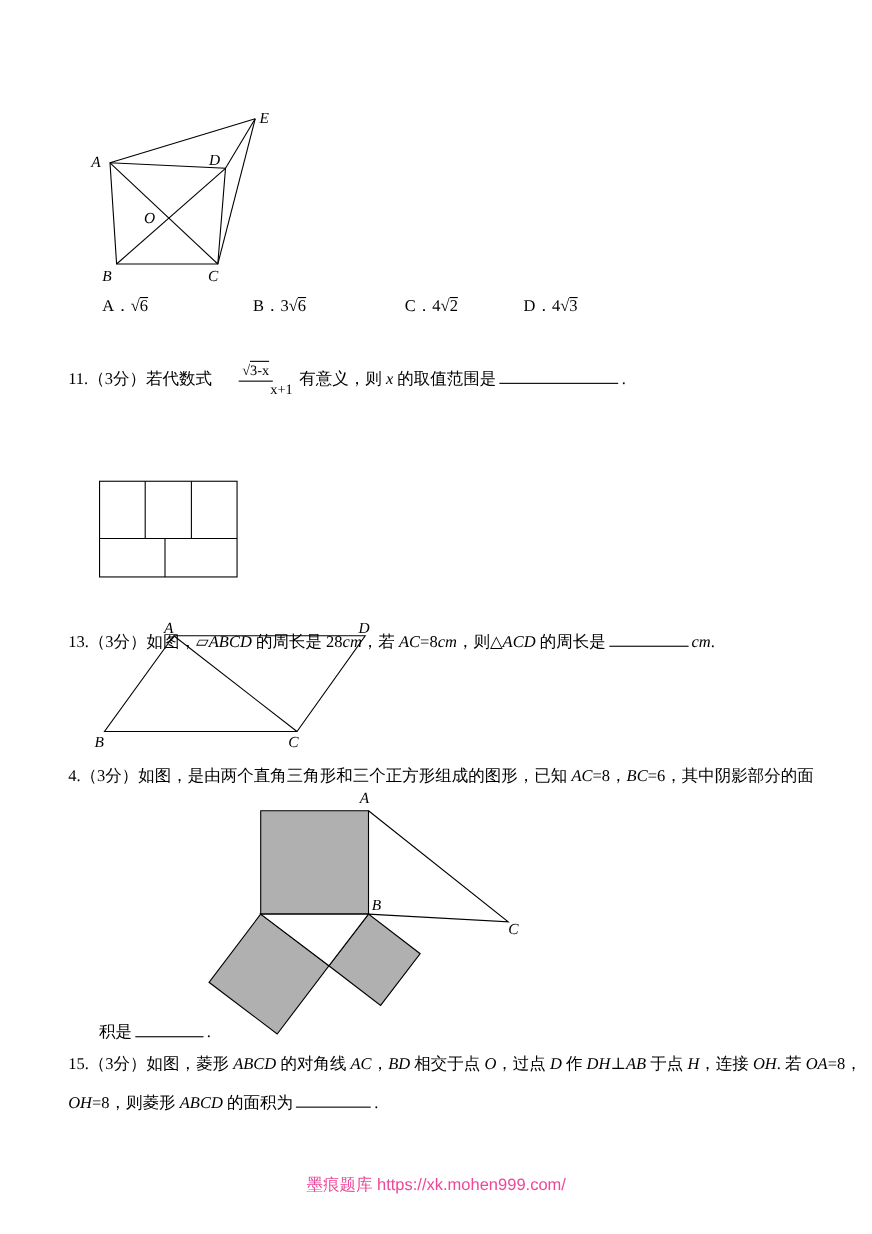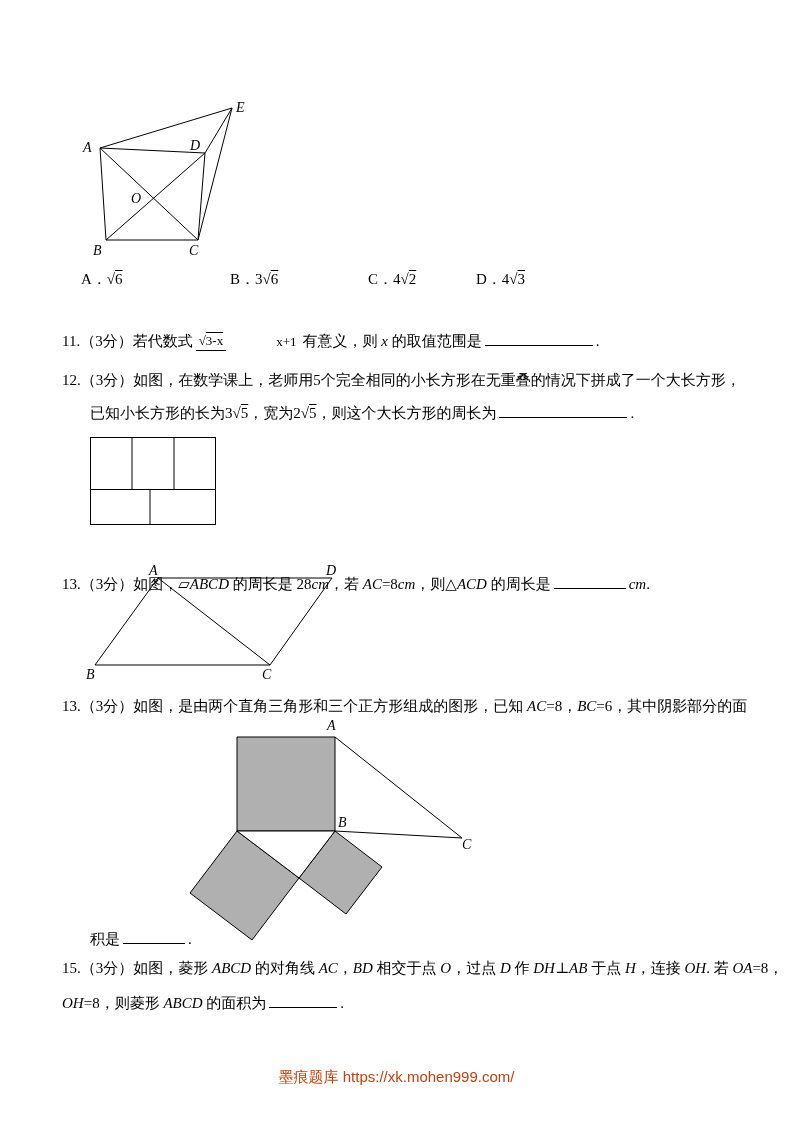--- a/index.html
+++ b/index.html
@@ -10,35 +10,35 @@
     font-size:15px; color:#000; overflow:hidden;
   }
   .abs { position:absolute; }
   .line { position:absolute; white-space:nowrap; line-height:1.5; }
   .it { font-style:italic; }
   .bd { font-weight:bold; }
   .blank { display:inline-block; border-bottom:1px solid #000; margin:0 3px; }
   .rad { white-space:nowrap; }
   .over { text-decoration:overline; }
   .frac {
-    display:inline-flex; flex-direction:row; align-items:center;
+    display:inline-flex; flex-direction:column; align-items:center;
     vertical-align:middle; line-height:1.15; font-size:13px; margin:0 3px;
   }
   .fnum { border-bottom:1px solid #000; padding:0 3px 1px 3px; }
   .fden { padding:0 3px;margin-left:47px; }
   svg { overflow:visible; }
   .ln, .ln line, .ln polygon, .ln polyline, .ln rect { fill:none; stroke:#000; stroke-width:1; }
   .shade { stroke:#000; stroke-width:1; }
   .tri { fill:#ffffff; stroke:#000; stroke-width:1; }
   svg text {
     font-family:"Liberation Serif","DejaVu Serif",serif;
     font-style:italic; font-size:14px; fill:#000;
   }
   .footer {
-    text-align:center; color:#c2410c; font-size:15px;
+    text-align:center; color:#ec4899; font-size:15px;
     font-family:"Liberation Sans","DejaVu Sans",sans-serif;
   }
 </style>
 </head>
 <body>
 
 <div class="page">
 
   <svg class="abs" style="left:60px; top:93px;" width="200" height="170">
     <g class="ln">
@@ -51,34 +51,32 @@
     </g>
     <text x="176" y="19">E</text>
     <text x="23" y="59">A</text>
     <text x="130" y="57">D</text>
     <text x="71" y="110">O</text>
     <text x="33" y="162">B</text>
     <text x="129" y="162">C</text>
   </svg>
 
   <div class="abs line" style="left:0; top:268px; width:793px;">
-    <span class="abs" style="left:81px;text-align:right;"><span>A．</span><span class="rad"><span>√</span><span class="over">6</span></span></span>
+    <span class="abs" style="left:93px;text-align:right;"><span>A．</span><span class="rad"><span>√</span><span class="over">6</span></span></span>
     <span class="abs" style="left:230px;"><span>B．3</span><span class="rad"><span>√</span><span class="over">6</span></span></span>
     <span class="abs" style="left:368px;"><span>C．4</span><span class="rad"><span>√</span><span class="over">2</span></span></span>
     <span class="abs" style="left:476px;"><span>D．4</span><span class="rad"><span>√</span><span class="over">3</span></span></span>
   </div>
 
 
   <div class="abs line" style="left:62px; top:330px;"><span>11.（3分）若代数式</span><span class="frac">
         <span class="fnum"><span>√</span><span class="over">3-x</span></span>
         <span class="fden">x+1</span>
       </span><span>有意义，则 </span><span class="it">x</span><span> 的取值范围是</span><span class="blank" style="width: 108px;"></span><span>.</span></div>
 
-  <div class="abs line" style="left:62px; top:369px;"><span>12.（3分）如图，在数学课上，老师用5个完全相同的小长方形在无重叠的情况下拼成了一个大长方形，</span></div>
-  <div class="abs line" style="left:90px; top:402px;"><span>已知小长方形的长为3</span><span class="rad"><span>√</span><span class="over">5</span></span><span>，宽为2</span><span class="rad"><span>√</span><span class="over">5</span></span><span>，则这个大长方形的周长为</span><span class="blank" style="width: 128px;"></span><span>.</span></div>
 
   <svg class="abs" style="left:90px; top:437px;" width="127" height="90">
     <g class="ln">
       <rect x="0.5" y="0.5" width="125" height="87"></rect>
       <line x1="0.5" y1="52.5" x2="125.5" y2="52.5"></line>
       <line x1="42" y1="0.5" x2="42" y2="52.5"></line>
       <line x1="84" y1="0.5" x2="84" y2="52.5"></line>
       <line x1="60" y1="52.5" x2="60" y2="87.5"></line>
     </g>
   </svg>
@@ -89,21 +87,21 @@
     <g class="ln">
       <polygon points="73,13 247,13 185,100 10,100"></polygon>
       <line x1="73" y1="13" x2="185" y2="100"></line>
     </g>
     <text x="64" y="10">A</text>
     <text x="241" y="10">D</text>
     <text x="1" y="114">B</text>
     <text x="177" y="114">C</text>
   </svg>
 
-  <div class="abs line" style="left:62px; top:695px;"><span>13.（3分）如图，是由两个直角三角形和三个正方形组成的图形，已知 </span><span class="it">AC</span><span>=8，</span><span class="it">BC</span><span>=6，其中阴影部分的面</span></div>
+  <div class="abs line" style="left:62px; top:695px;"><span>4.（3分）如图，是由两个直角三角形和三个正方形组成的图形，已知 </span><span class="it">AC</span><span>=8，</span><span class="it">BC</span><span>=6，其中阴影部分的面</span></div>
 
   <svg class="abs" style="left:180px; top:715px;" width="320" height="235">
     <polygon points="57,22 155,22 155,116 57,116" class="shade" fill="#b0b0b0"></polygon>
     <polygon points="57,116 119,163 72,225 10,178" class="shade" fill="#b0b0b0"></polygon>
     <polygon points="119,163 155,116 202,152 166,199" class="shade" fill="#b0b0b0"></polygon>
     <polygon points="57,116 119,163 155,116" class="tri"></polygon>
     <polyline points="155,22 282,123 155,116" class="ln"></polyline>
     <text x="147" y="15">A</text>
     <text x="158" y="112">B</text>
     <text x="282" y="134">C</text>

